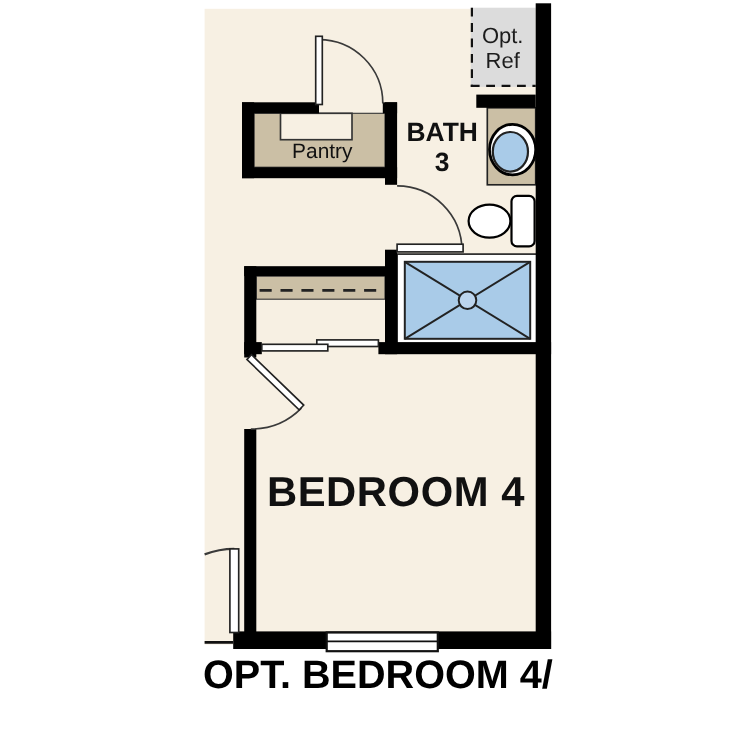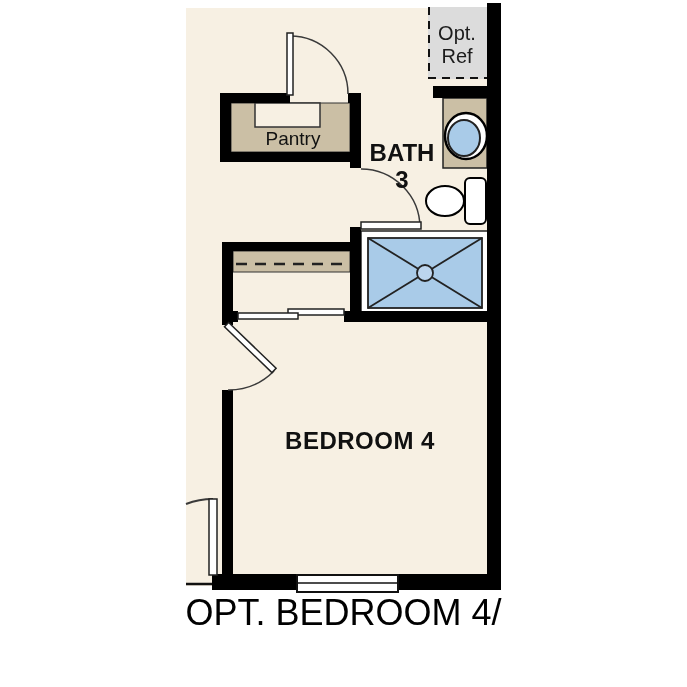--- a/index.html
+++ b/index.html
@@ -5,23 +5,23 @@
 <style>
   html,body{margin:0;padding:0;background:#ffffff;}
   #canvas{
     position:relative;width:687px;height:687px;background:#ffffff;overflow:hidden;
     font-family:"Liberation Sans", sans-serif;
   }
   #plan-svg{position:absolute;left:0;top:0;}
   .label{position:absolute;color:#111111;text-align:center;white-space:nowrap;}
   .lbl-optref{left:430px;top:22px;width:54px;font-size:20px;line-height:23px;color:#1c1c1c;}
   .lbl-pantry{left:233px;top:128px;width:120px;font-size:19px;}
-  .lbl-bath{left:358px;top:107px;width:88px;font-size:24px;line-height:27px;font-weight:bold;margin-top:32px;}
-  .lbl-bedroom{left:233px;top:427px;width:254px;font-size:24px;font-weight:bold;letter-spacing:.5px;}
-  .lbl-caption{left:0;top:595px;width:687px;font-size:36px;line-height:35px;font-weight:normal;color:#000;}
+  .lbl-bath{left:358px;top:107px;width:88px;font-size:24px;line-height:27px;font-weight:bold;}
+  .lbl-bedroom{left:233px;top:427px;width:254px;font-size:38px;font-weight:bold;letter-spacing:.5px;}
+  .lbl-caption{left:0;top:595px;width:687px;font-size:36px;line-height:35px;font-weight:bold;color:#000;}
 </style>
 </head>
 <body>
 
 <div id="canvas">
 
   <svg id="plan-svg" width="687" height="687" viewBox="0 0 687 687">
 
     <rect x="186" y="8" width="315" height="578" fill="#f7f0e3"></rect>
 

